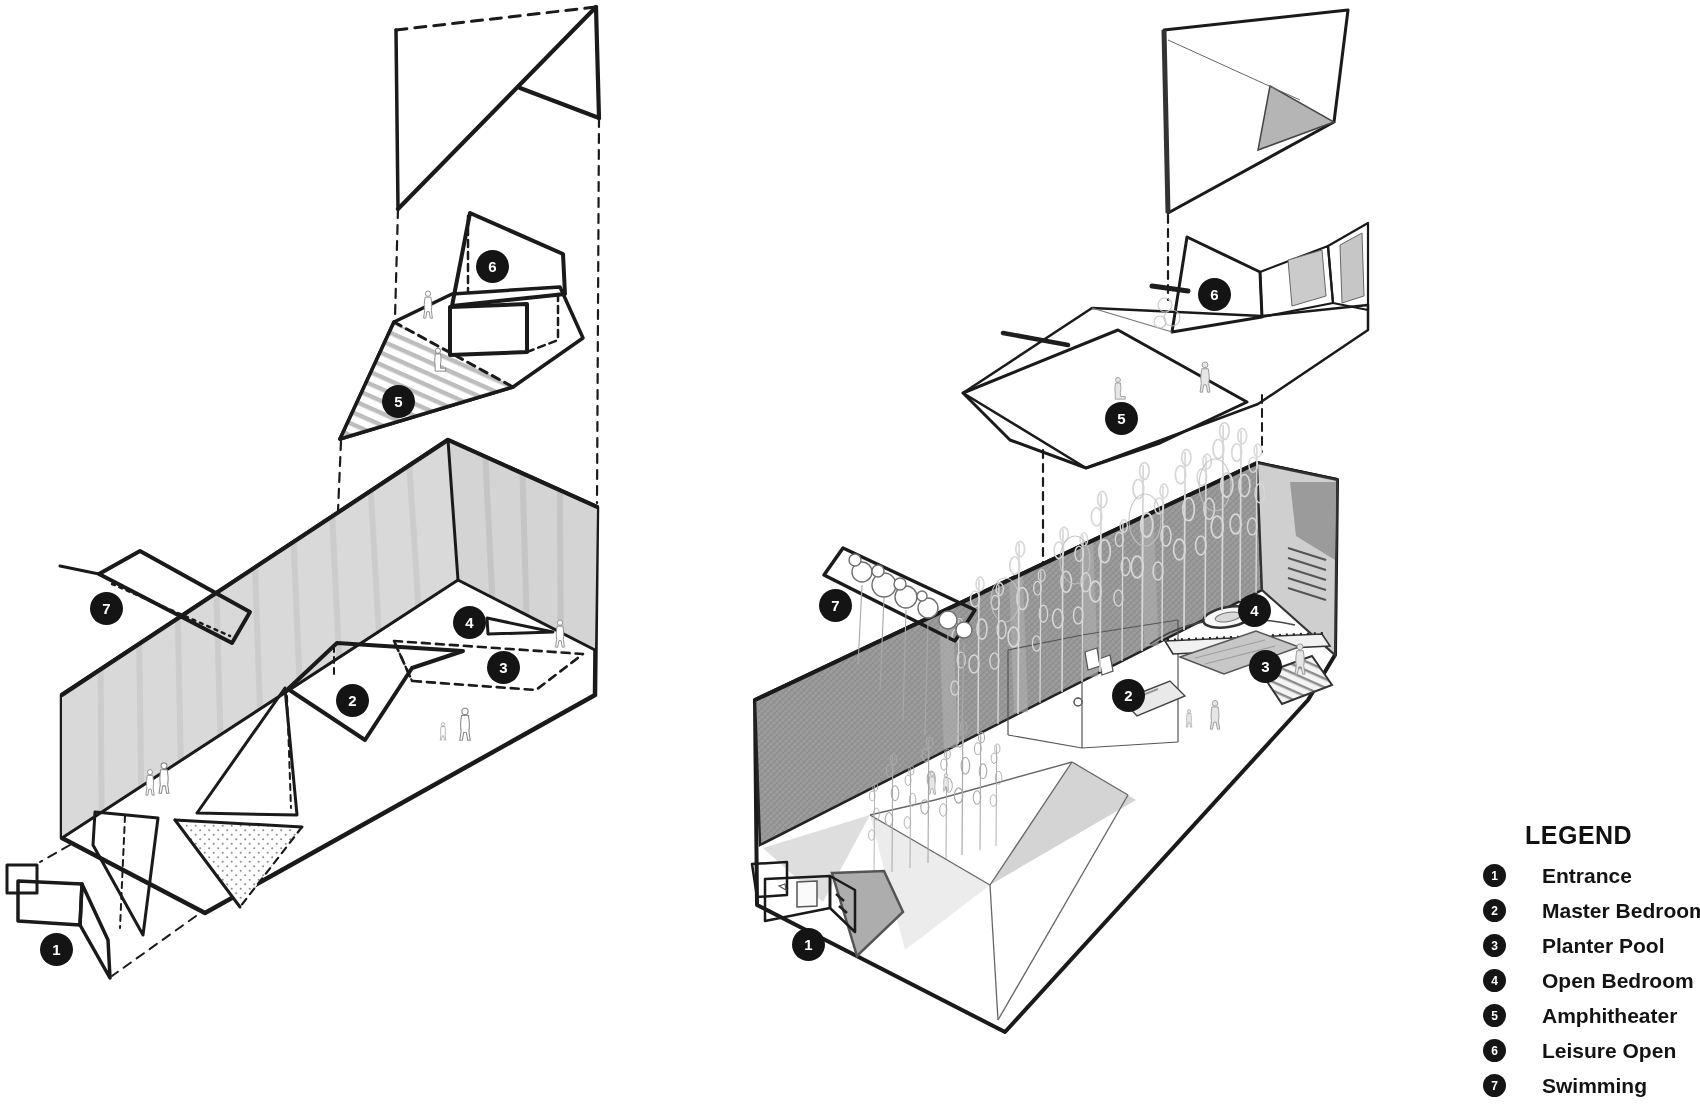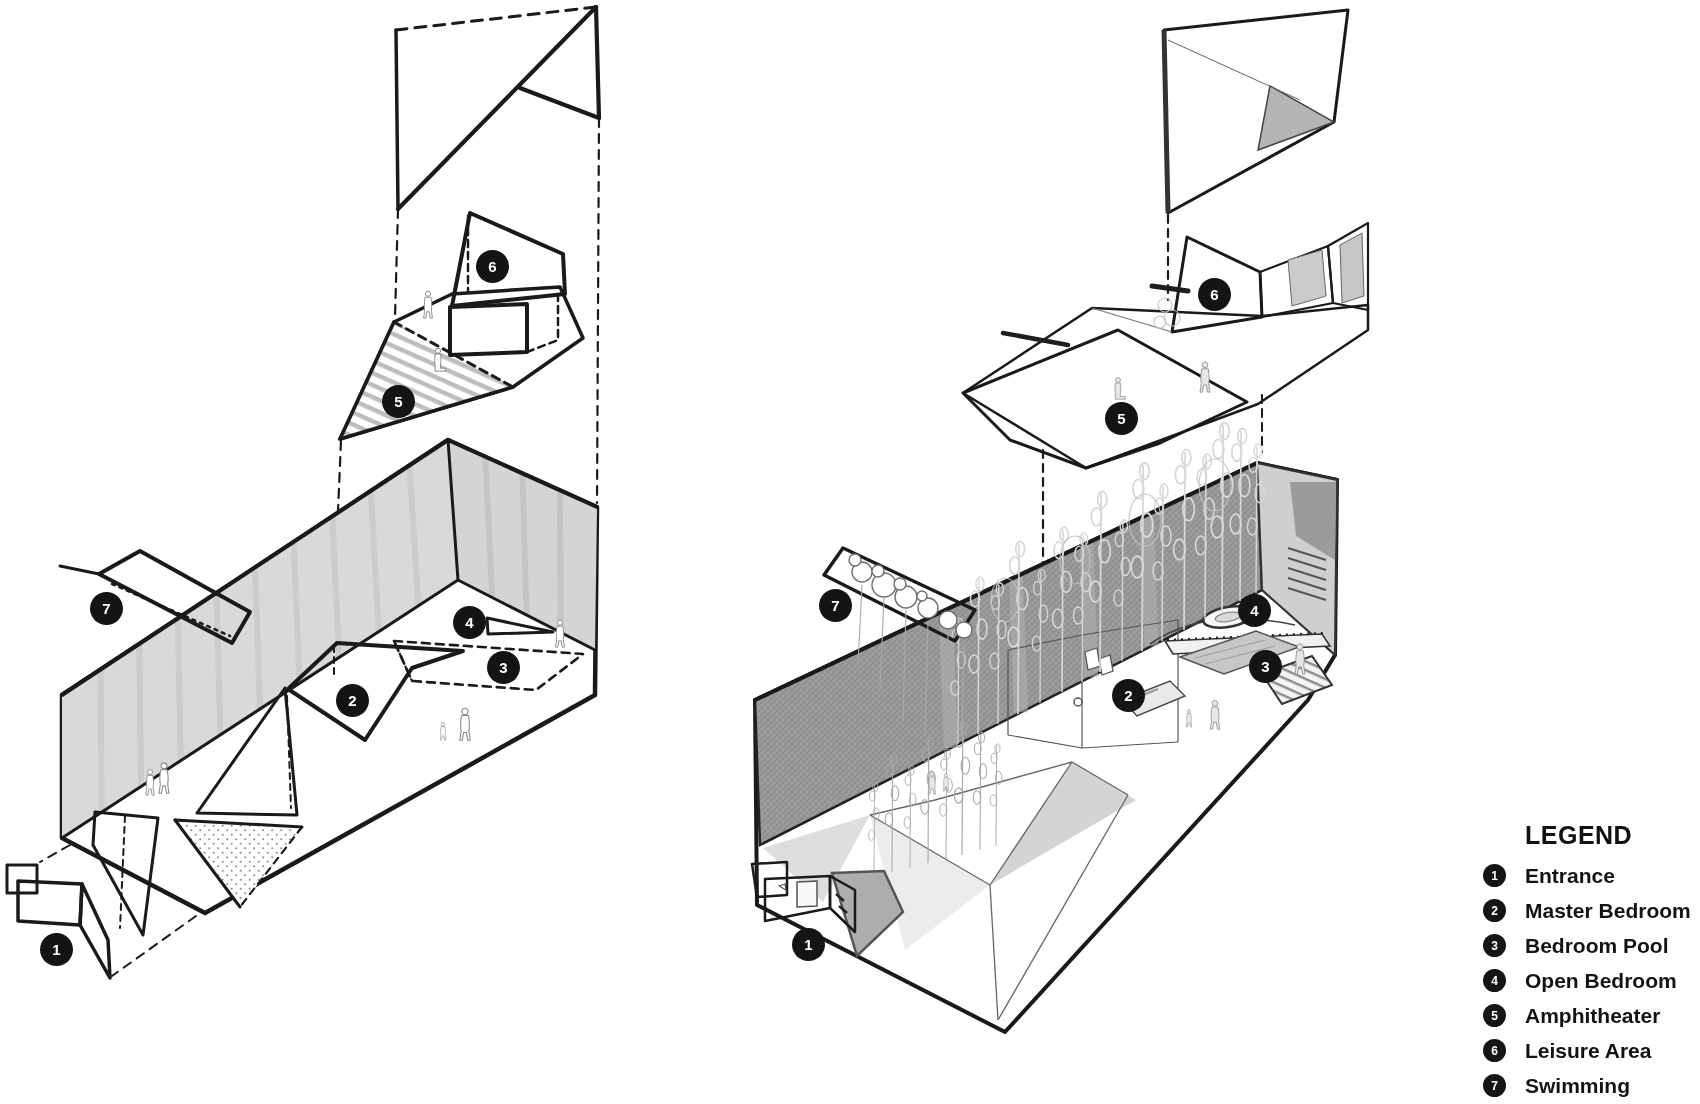--- a/index.html
+++ b/index.html
@@ -19,21 +19,21 @@
   .marker{position:absolute;width:33px;height:33px;margin:-16px 0 0 -16px;border-radius:50%;
     background:#141414;color:#ffffff;display:flex;align-items:center;justify-content:center;
     font-size:15px;font-weight:800;line-height:1;user-select:none;}
 
   
   .legend{position:absolute;left:1483px;top:820px;width:220px;}
   .legend-title{font-size:25px;font-weight:800;letter-spacing:.5px;color:#111;margin-left:42px;line-height:30px;margin-bottom:14px;}
   .legend-item{display:flex;align-items:center;height:23px;margin-bottom:12px;}
   .legend-num{width:23px;height:23px;border-radius:50%;background:#151515;color:#fff;
     display:flex;align-items:center;justify-content:center;font-size:12px;font-weight:800;flex:0 0 23px;}
-  .legend-label{margin-left:19px;font-size:21px;font-weight:700;color:#131313;white-space:nowrap;}
+  .legend-label{margin-left:36px;font-size:21px;font-weight:700;color:#131313;white-space:nowrap;}
 </style>
 </head>
 <body>
 
 <div id="stage">
 
 <svg width="1700" height="1104" viewBox="0 0 1700 1104">
   <defs>
     <pattern id="dots" width="9" height="9" patternUnits="userSpaceOnUse">
       <rect width="9" height="9" fill="#ffffff"></rect>
@@ -381,33 +381,33 @@
   <div class="legend-item">
     <div class="legend-num">1</div>
     <div class="legend-label">Entrance</div>
   </div>
   <div class="legend-item">
     <div class="legend-num">2</div>
     <div class="legend-label">Master Bedroom</div>
   </div>
   <div class="legend-item">
     <div class="legend-num">3</div>
-    <div class="legend-label">Bedroom Pool</div>
+    <div class="legend-label">Planter Pool</div>
   </div>
   <div class="legend-item">
     <div class="legend-num">4</div>
     <div class="legend-label">Open Bedroom</div>
   </div>
   <div class="legend-item">
     <div class="legend-num">5</div>
     <div class="legend-label">Amphitheater</div>
   </div>
   <div class="legend-item">
     <div class="legend-num">6</div>
-    <div class="legend-label">Leisure Area</div>
+    <div class="legend-label">Leisure Open</div>
   </div>
   <div class="legend-item">
     <div class="legend-num">7</div>
     <div class="legend-label">Swimming</div>
   </div>
 </div>
 
 </div>
 
 </body></html>

